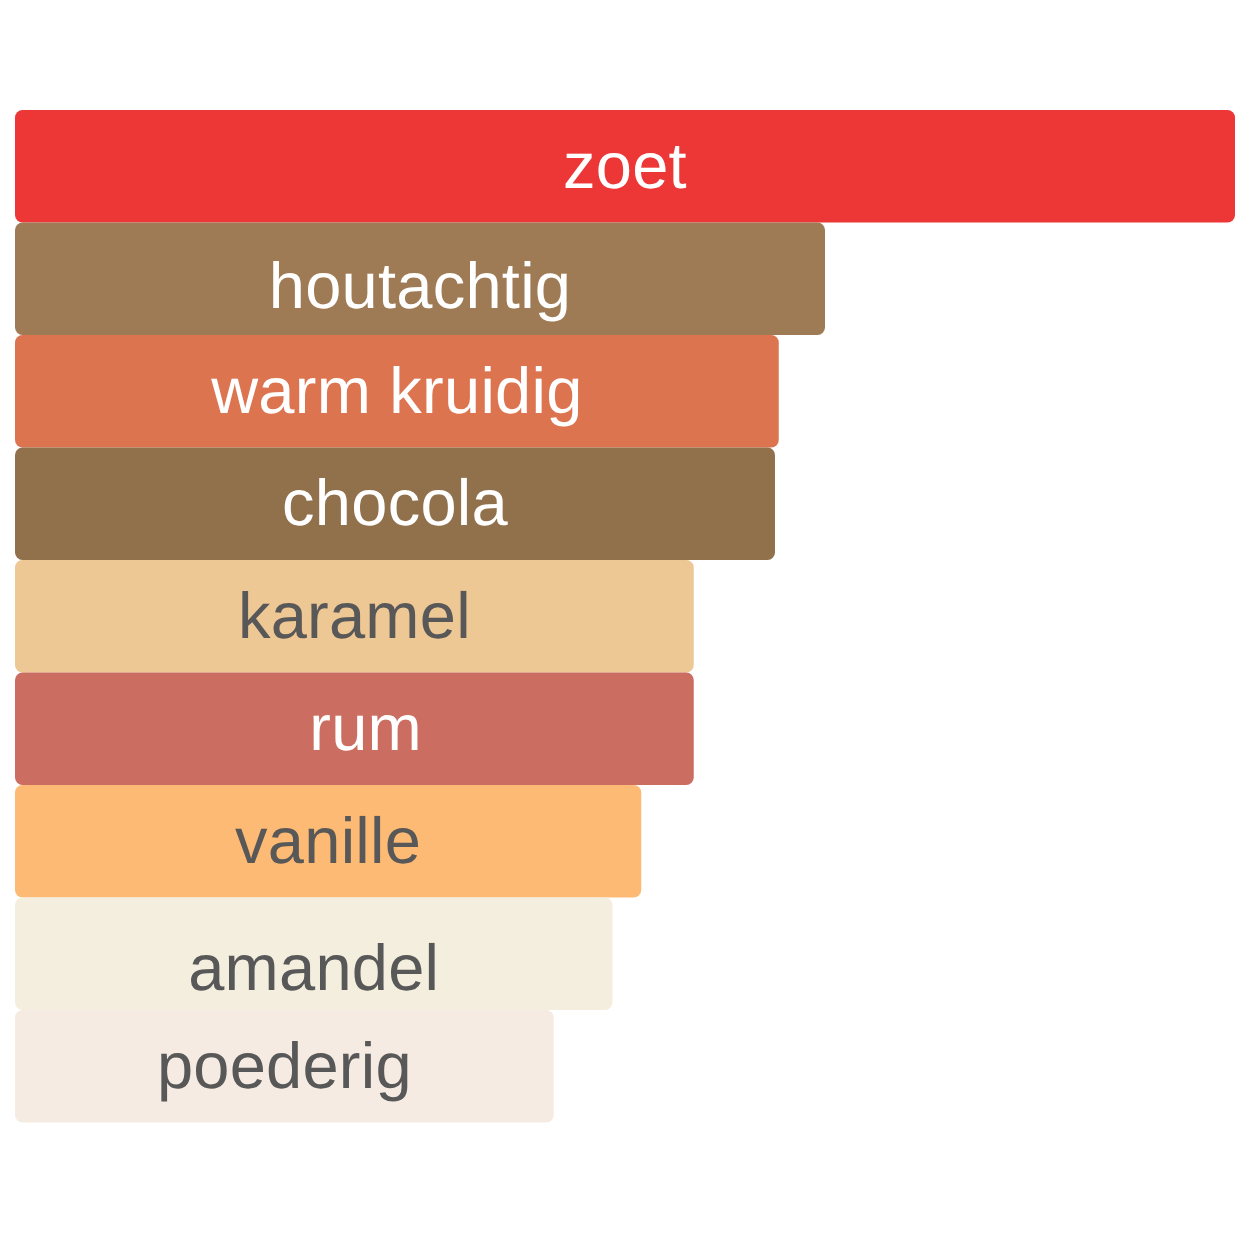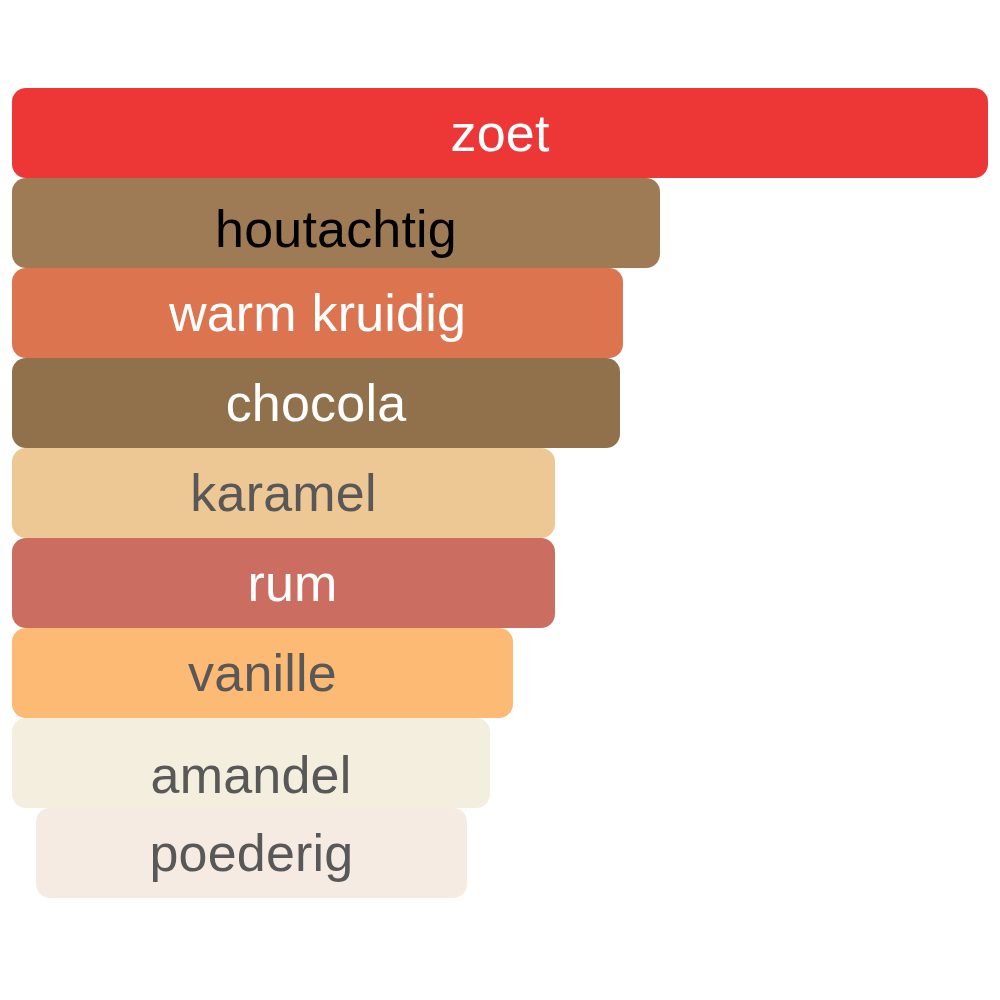--- a/index.html
+++ b/index.html
@@ -30,21 +30,21 @@
   .bar-row {
     position: relative;
     height: 90px;
     width: 100%;
   }
   .bar {
     position: absolute;
     left: 0;
     top: 0;
     height: 90px;
-    border-radius: 14px;
+    border-radius: 6px;
     box-sizing: border-box;
     display: flex;
     align-items: center;
     justify-content: center;
   }
   .bar-label {
     font-size: 52px;
     line-height: 1;
     font-weight: 400;
     letter-spacing: 0.2px;
@@ -57,21 +57,21 @@
 
 <div id="chart-root">
   <div class="bars-wrap" id="bar-list">
       <div class="bar-row">
         <div class="bar" style="width: 976px; background: rgb(237, 55, 55);">
           <span class="bar-label" style="color: rgb(255, 255, 255);">zoet</span>
         </div>
       </div>
       <div class="bar-row">
         <div class="bar" style="width: 648px; background: rgb(158, 123, 85);">
-          <span class="bar-label" style="color: #000000; margin-top: 12px;">houtachtig</span>
+          <span class="bar-label" style="color: #ffffff; margin-top: 12px;">houtachtig</span>
         </div>
       </div>
       <div class="bar-row">
         <div class="bar" style="width: 611px; background: rgb(221, 116, 80);">
           <span class="bar-label" style="color: rgb(255, 255, 255);">warm kruidig</span>
         </div>
       </div>
       <div class="bar-row">
         <div class="bar" style="width: 608px; background: rgb(145, 112, 76);">
           <span class="bar-label" style="color: rgb(255, 255, 255);">chocola</span>
@@ -91,18 +91,18 @@
         <div class="bar" style="width: 501px; background: #fdba74;">
           <span class="bar-label" style="color: rgb(88, 88, 88);">vanille</span>
         </div>
       </div>
       <div class="bar-row">
         <div class="bar" style="width: 478px; background: rgb(243, 238, 221);">
           <span class="bar-label" style="color: rgb(88, 88, 88); margin-top: 24px;">amandel</span>
         </div>
       </div>
       <div class="bar-row">
-        <div class="bar" style="width: 431px; background: rgb(245, 235, 227); margin-left: 24px;">
+        <div class="bar" style="width: 431px; background: rgb(245, 235, 227);">
           <span class="bar-label" style="color: rgb(88, 88, 88);">poederig</span>
         </div>
       </div>
     </div>
 </div>
 
 </body></html>

